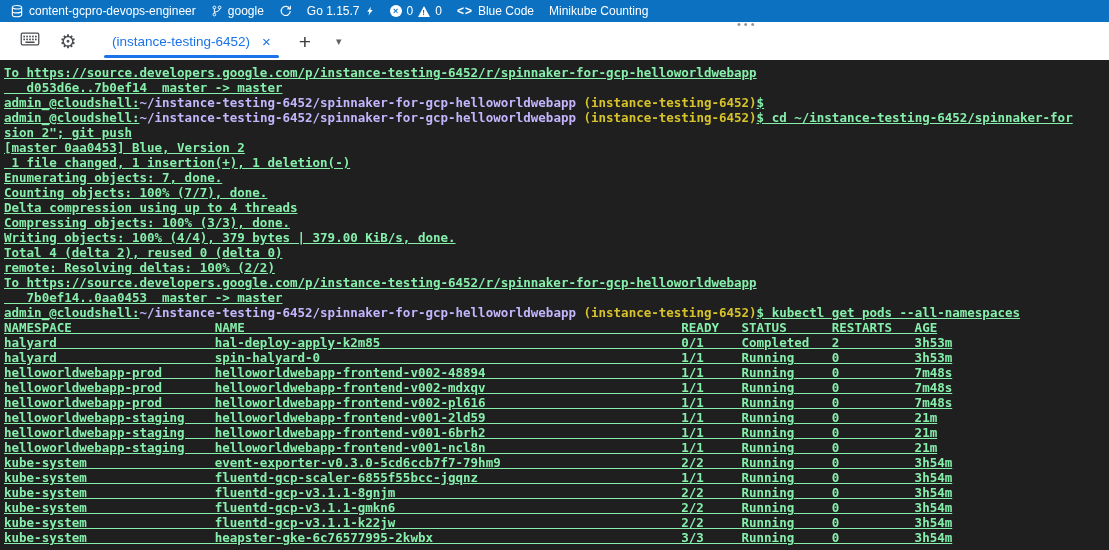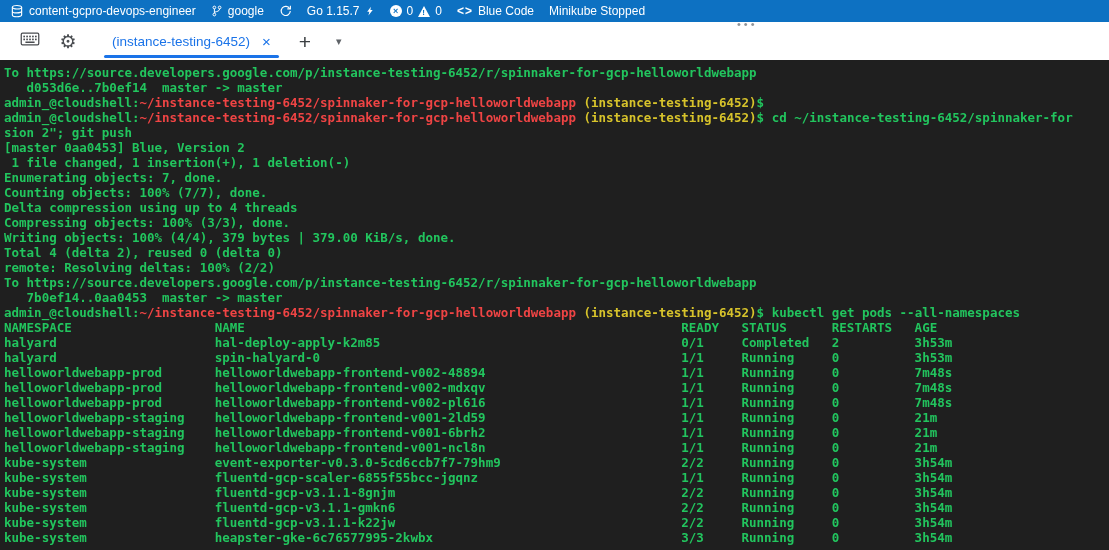--- a/index.html
+++ b/index.html
@@ -60,22 +60,22 @@
   .caret-btn { margin-left:10px; color:#5f6368; font-size:11px; cursor:pointer; }
 
   
   .terminal {
     height:490px; background:#1f1f1f; padding:5px 0 0 4px;
     font-family:"DejaVu Sans Mono", monospace;
     font-size:12.5px; line-height:15px; font-weight:bold;
     color:#e4e4e4; white-space:pre; overflow:hidden; cursor:text;
   }
   .tline { height:15px; }
-  .seg.fg   { color:#22c55e; }
-  .seg.path { color:#ef4444; }
+  .seg.fg   { color:#86efac;text-decoration:underline; }
+  .seg.path { color:#c4b5fd; }
   .seg.proj { color:#d7c32b; }
 </style>
 </head>
 <body>
 
 <div class="statusbar">
 
   <div class="sb-item">
     <span>
       <svg width="14" height="15" viewBox="0 0 16 16">
@@ -127,21 +127,21 @@
     <span class="warn-tri"></span>
     <span>0</span>
   </div>
 
   <div class="sb-item">
     <span class="code-glyph">&lt;&gt;</span>
     <span>Blue Code</span>
   </div>
 
   <div class="sb-item">
-    <span>Minikube Stopped</span>
+    <span>Minikube Counting</span>
   </div>
 </div>
 
 <div class="tabbar">
   <span class="panel-handle">•••</span>
 
   <span class="icon-btn kb-btn">
     <span>
       <svg width="20" height="16" viewBox="0 0 24 18">
         <g fill="none" stroke="#494c50" stroke-width="1.5">

